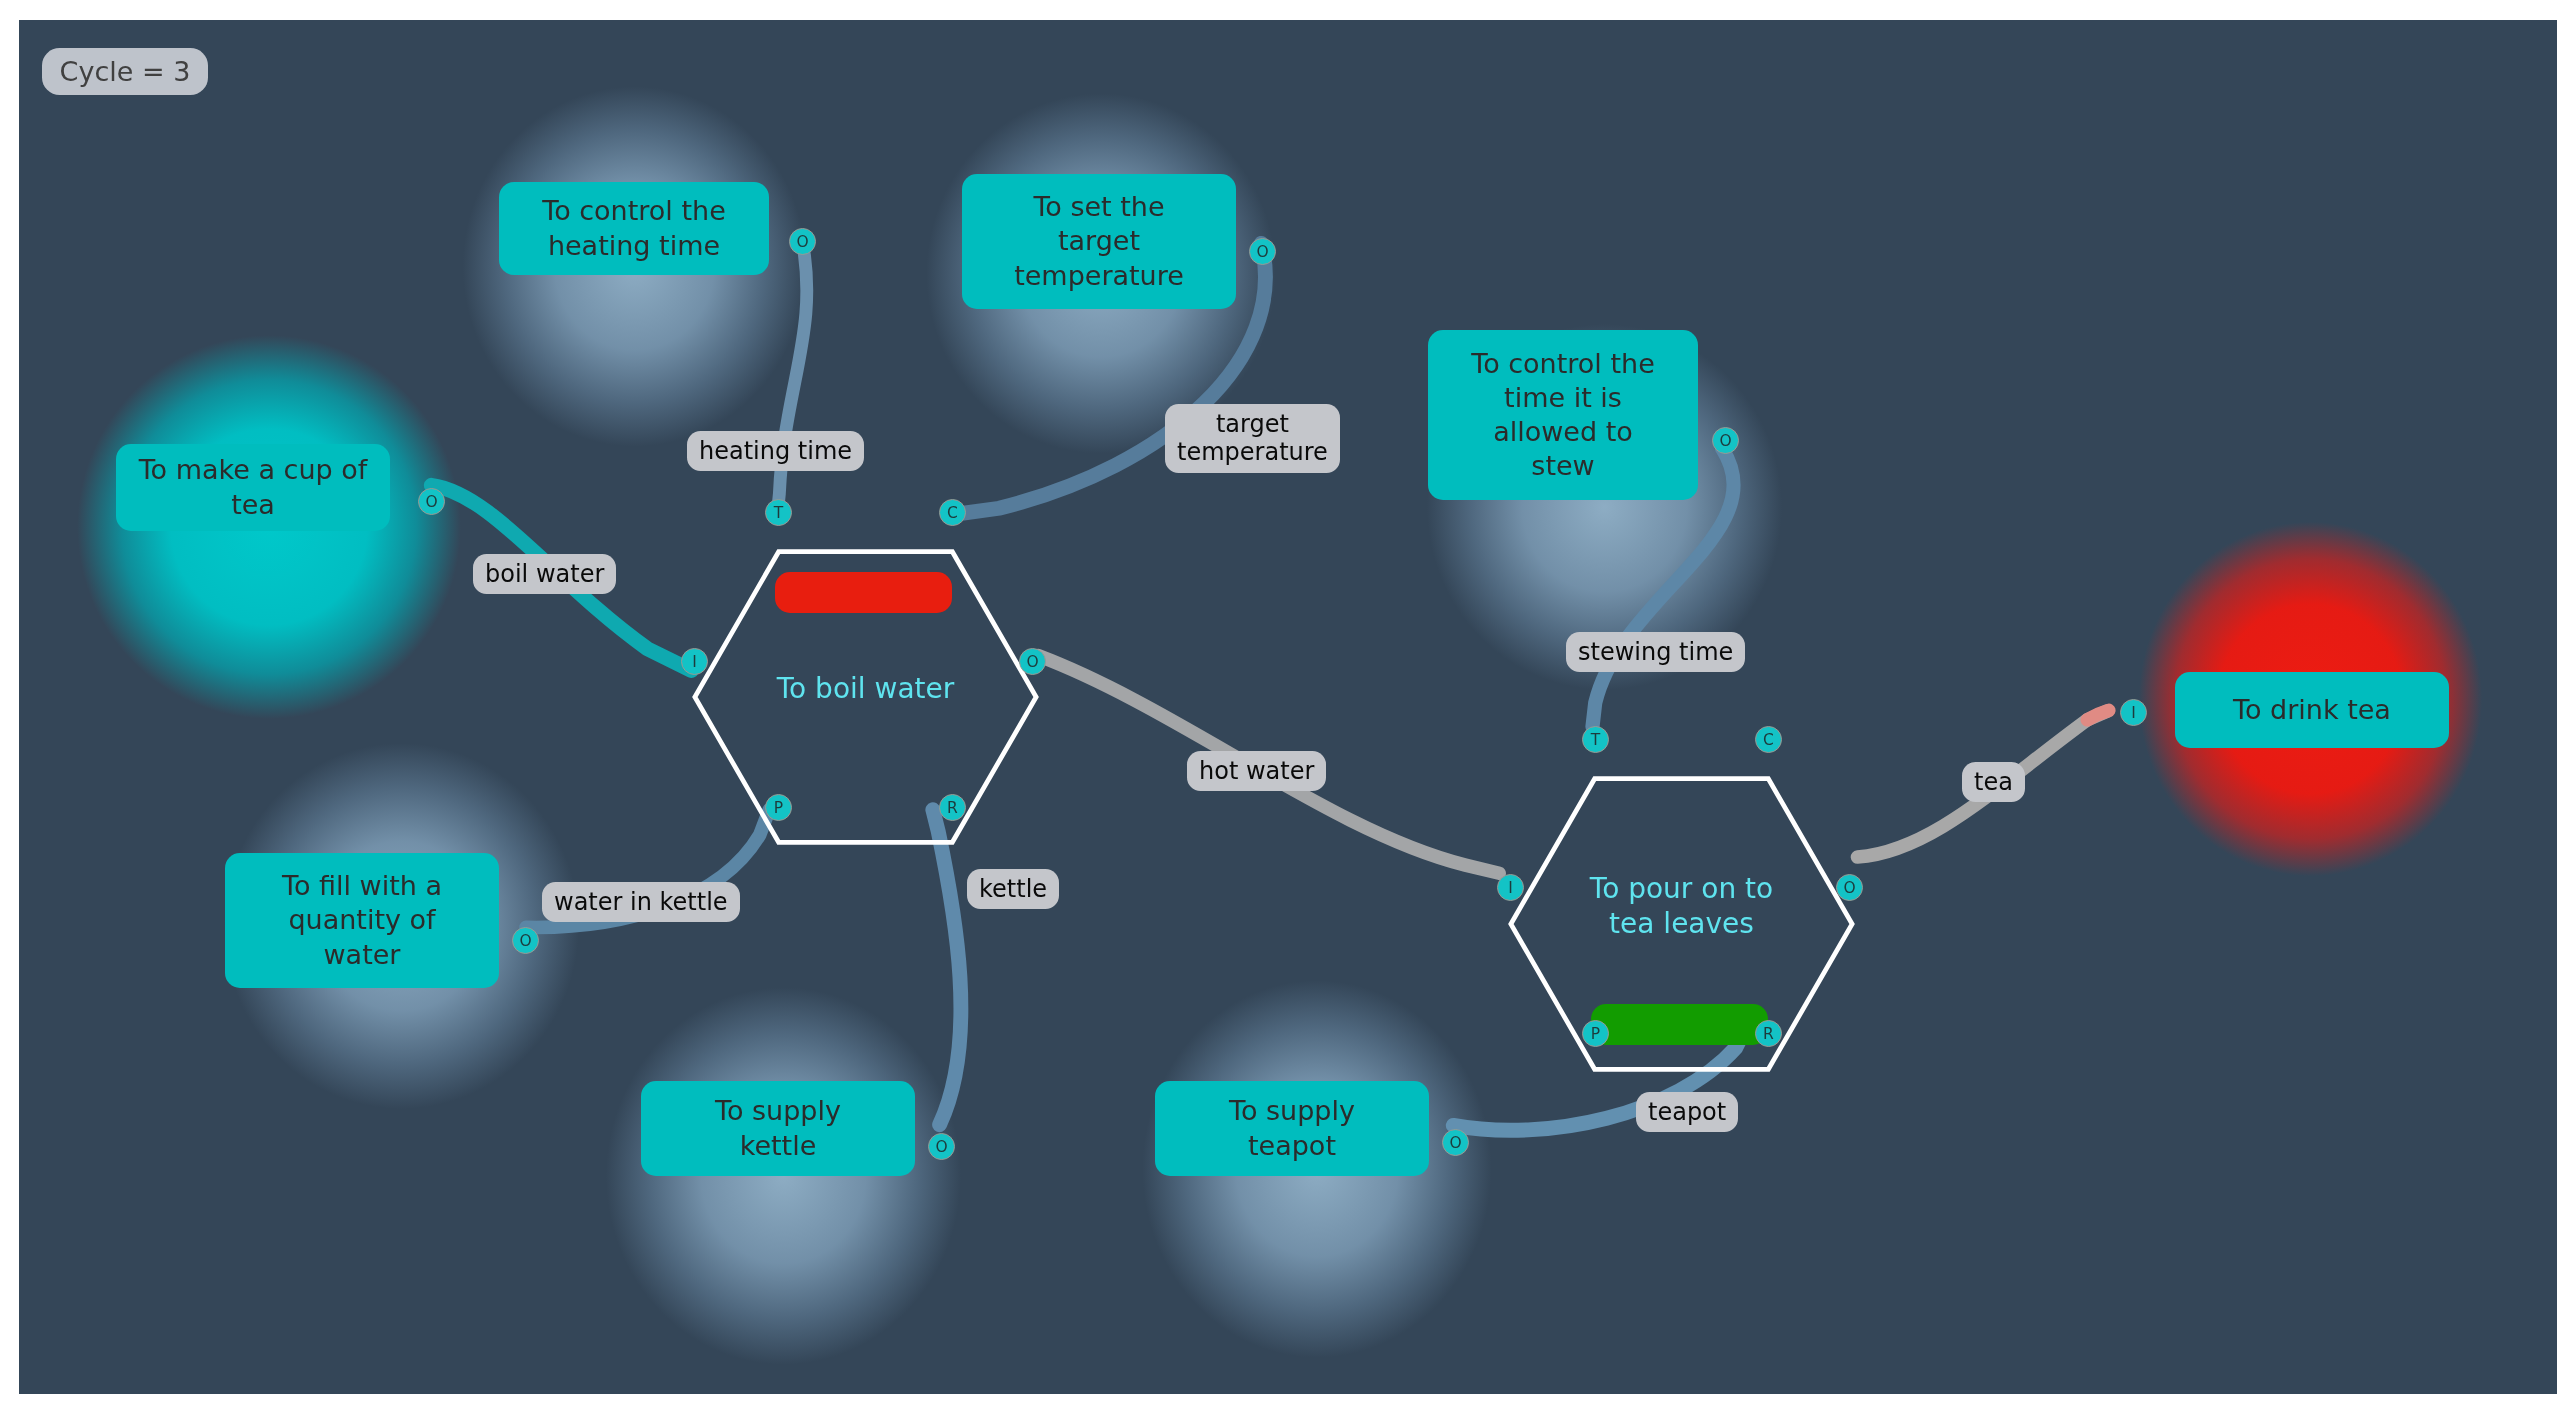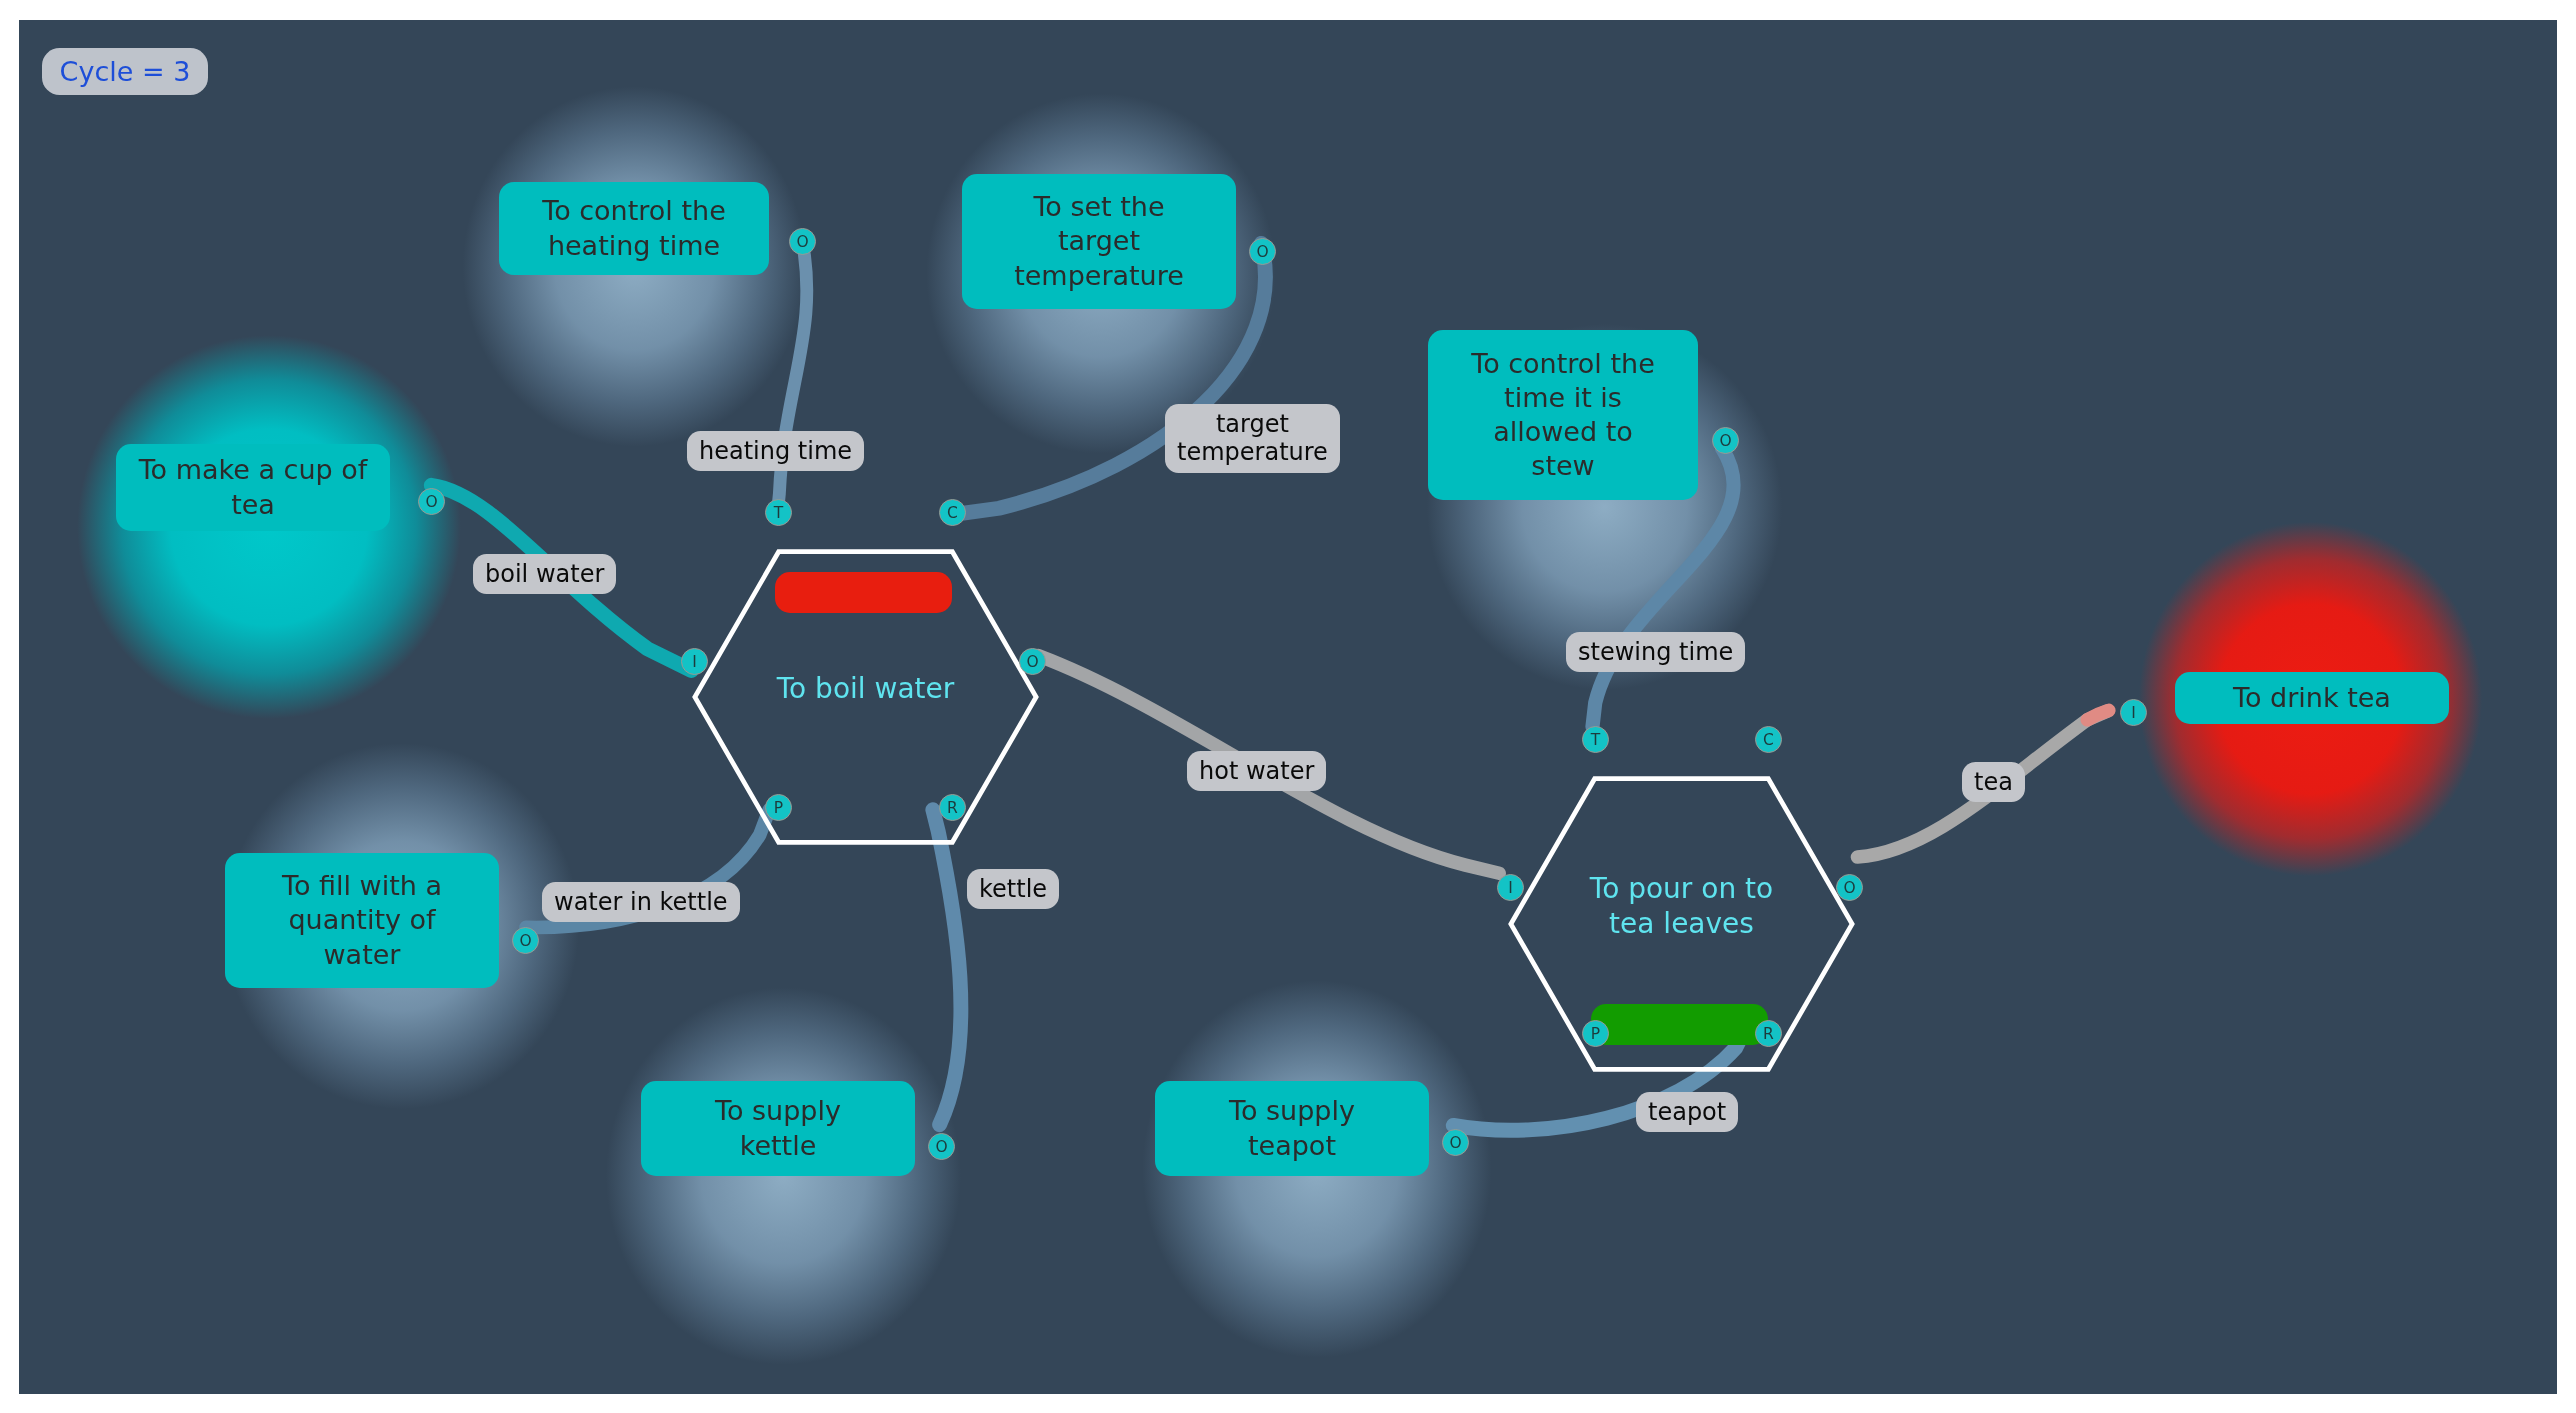--- a/index.html
+++ b/index.html
@@ -1,20 +1,20 @@
 <!DOCTYPE html>
 <html style="font-size:10.8px"><head>
 <meta charset="utf-8">
 <style>
   html,body{margin:0;padding:0;background:#ffffff;}
   body{width:2576px;height:1413px;font-family:"DejaVu Sans",sans-serif;overflow:hidden;}
   #canvas{position:absolute;left:19px;top:20px;width:2538px;height:1374px;background:#344658;overflow:hidden;}
 
   
-  #cycle-badge{position:absolute;left:23px;top:28px;background:#bec3cb;color:#1d4ed8;
+  #cycle-badge{position:absolute;left:23px;top:28px;background:#bec3cb;color:#404040;
     font-size:27px;padding:8px 17.6px;border-radius:17.6px;z-index:90;white-space:nowrap;
     font-family:"DejaVu Sans",sans-serif;}
 
   
   .halo{position:absolute;border-radius:50%;pointer-events:none;z-index:1;}
   .halo-blue{background:radial-gradient(closest-side, rgba(146,178,201,0.95) 0%, rgba(128,160,186,0.82) 38%, rgba(108,140,168,0.48) 62%, rgba(52,70,88,0.0) 82%);}
   .halo-teal{background:radial-gradient(closest-side, rgba(0,200,202,1) 0%, rgba(0,192,196,0.98) 44%, rgba(0,170,180,0.70) 66%, rgba(52,70,88,0.0) 86%);}
   .halo-red{background:radial-gradient(closest-side, rgba(237,28,18,1) 0%, rgba(233,26,18,0.98) 46%, rgba(216,30,26,0.66) 68%, rgba(52,70,88,0.0) 86%);}
 
   
@@ -112,21 +112,21 @@
   <div class="task-box" style="left:622px;top:1061px;width:274px;height:95px;">
     <span style="white-space:pre-line">To supply
 kettle</span>
   </div>
 
   <div class="task-box" style="left:1136px;top:1061px;width:274px;height:95px;">
     <span style="white-space:pre-line">To supply
 teapot</span>
   </div>
 
-  <div class="task-box" style="left:2156px;top:652px;width:274px;height:52px;">
+  <div class="task-box" style="left:2156px;top:652px;width:274px;height:76px;">
     <span style="white-space:pre-line">To drink tea</span>
   </div>
 
   <div class="hex-node" style="left:673px;top:493px;width:347px;height:296px;">
     <svg width="347" height="296" viewBox="0 0 513 438">
       <polygon points="128,4 385,4 509,219 385,434 128,434 4,219" fill="none" stroke="#ffffff" stroke-width="7"></polygon>
     </svg>
     <div class="hex-bar" style="left:83px;top:23px;width:177px;height:41px;background:#e81e0f;"></div>
     <div class="hex-label" style="top: 122px; white-space: pre-line;">To boil water</div>
   </div>

